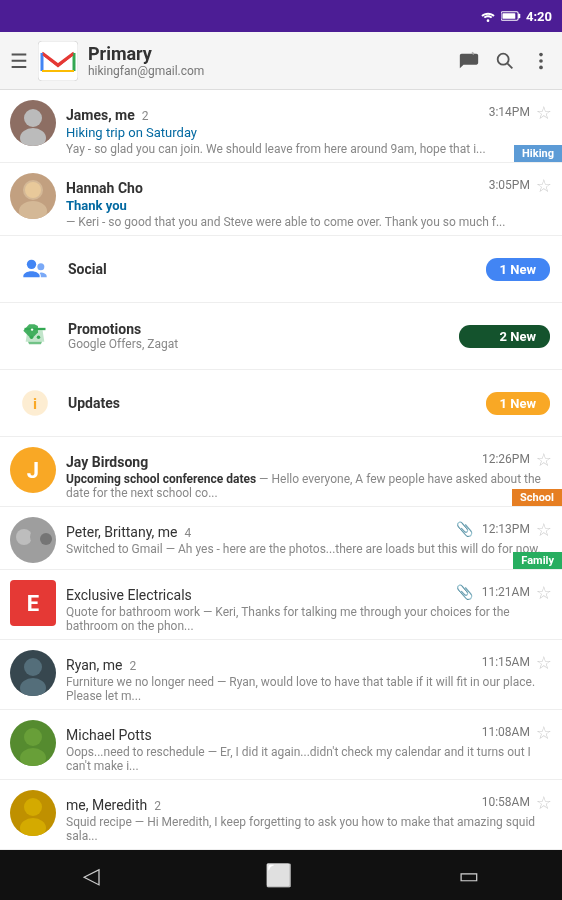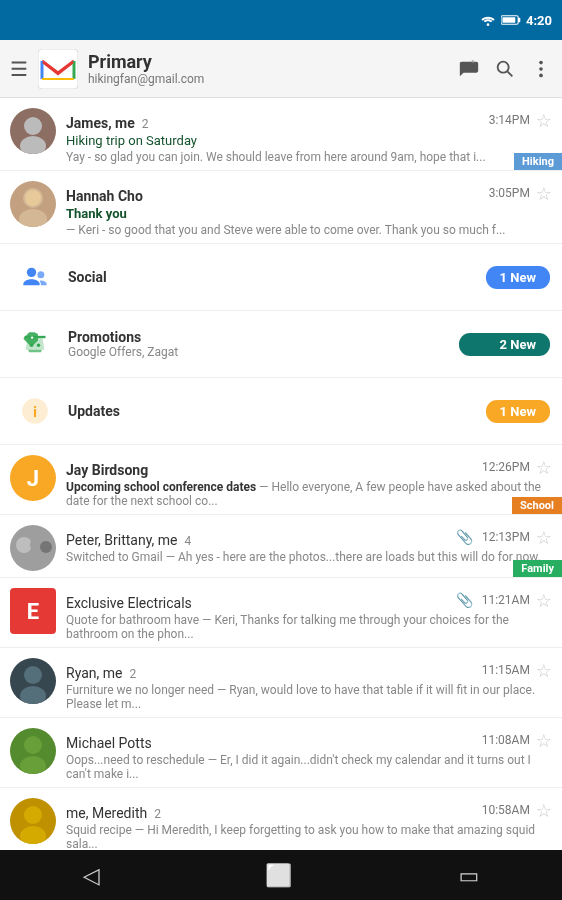--- a/index.html
+++ b/index.html
@@ -7,22 +7,22 @@
       width: 562px;
       height: 900px;
       background: #f5f5f5;
       font-family: 'Roboto', Arial, sans-serif;
       overflow: hidden;
       position: relative;
     }
 
     
     .status-bar {
-      background: #0369a1;
-      height: 40px;
+      background: #4c1d95;
+      height: 32px;
       display: flex;
       align-items: center;
       justify-content: flex-end;
       padding: 0 10px;
       gap: 6px;
     }
     .status-bar .time {
       color: #fff;
       font-size: 13px;
       font-weight: bold;
@@ -123,21 +123,21 @@
       font-weight: normal;
     }
     .email-time {
       font-size: 12px;
       color: #777;
       flex-shrink: 0;
       margin-left: 4px;
     }
     .email-subject {
       font-size: 13px;
-      color: #14532d;
+      color: #0369a1;
       white-space: nowrap;
       overflow: hidden;
       text-overflow: ellipsis;
       margin-bottom: 2px;
     }
     .email-subject .bold {
       font-weight: bold;
     }
     .email-preview {
       font-size: 12px;
@@ -205,21 +205,21 @@
     }
     .new-badge {
       padding: 4px 14px;
       border-radius: 11px;
       font-size: 13px;
       font-weight: bold;
       color: #fff;
       flex-shrink: 0;
     }
     .badge-blue { background: #4285f4; }
-    .badge-green { background: #0f766e; padding-left: 41px; }
+    .badge-green { background: #14532d; padding-left: 41px; }
     .badge-yellow { background: #f9a825; }
 
     
     .attach-icon {
       color: #888;
       font-size: 14px;
       margin-right: 4px;
     }
     .email-top-right {
       display: flex;
@@ -452,21 +452,21 @@
     </div>
     <div class="email-content">
       <div class="email-top">
         <span class="email-sender read">Exclusive Electricals</span>
         <div class="email-top-right">
           <span class="attach-icon">📎</span>
           <span class="email-time">11:21AM</span>
           <span class="star-icon">☆</span>
         </div>
       </div>
-      <div class="email-preview" style="-webkit-line-clamp:3;">Quote for bathroom have — Keri, Thanks for talking me through your choices for the bathroom on the phon...</div>
+      <div class="email-preview" style="-webkit-line-clamp:3;">Quote for bathroom work — Keri, Thanks for talking me through your choices for the bathroom on the phon...</div>
     </div>
   </div>
 
   <div class="email-row">
     <div class="avatar avatar-photo" style="background:#37474f; overflow:hidden;">
       <svg width="46" height="46" viewBox="0 0 46 46">
           <circle cx="23" cy="17" r="9" fill="#546e7a"></circle>
           <ellipse cx="23" cy="38" rx="13" ry="10" fill="#546e7a"></ellipse>
         </svg>
     </div>

